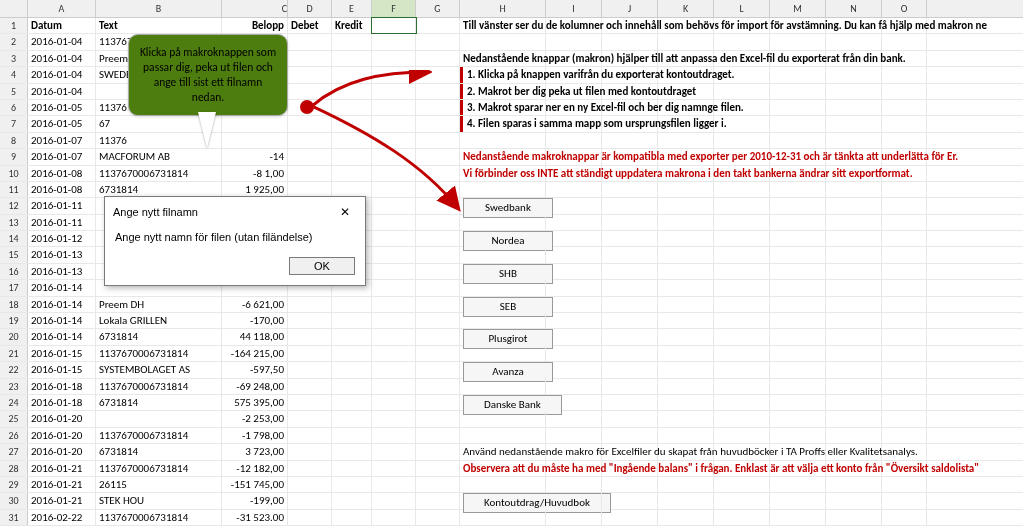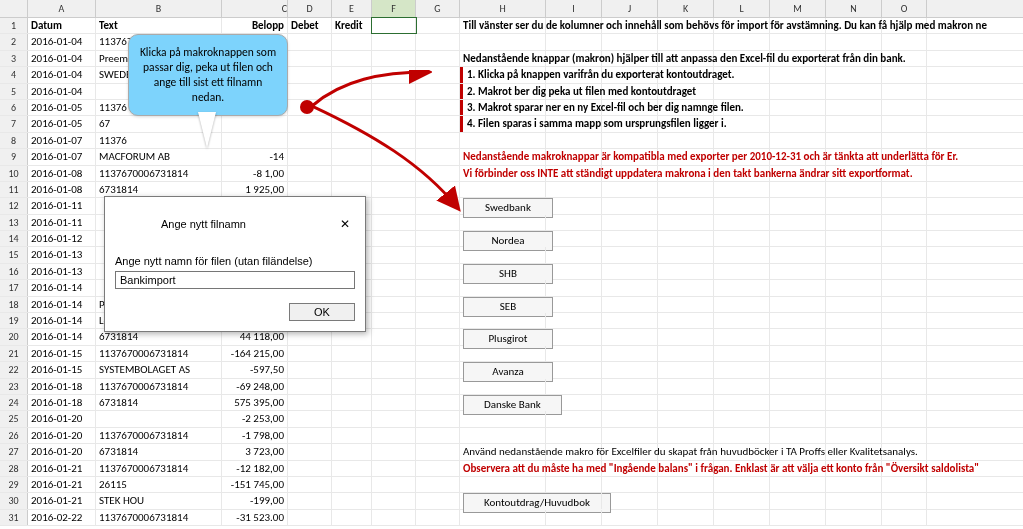--- a/index.html
+++ b/index.html
@@ -90,21 +90,21 @@
   }
   
   .callout {
     position: absolute;
     left: 128px;
     top: 34px;
     width: 160px;
     z-index: 20;
   }
   .callout-bubble {
-    background: #7dd3fc;
+    background: #4d7c0f;
     border: 1px solid #aaa;
     border-radius: 10px;
     padding: 10px 8px;
     text-align: center;
     font-size: 11.5px;
     line-height: 1.3;
     box-shadow: 0 1px 3px rgba(0,0,0,0.15);
   }
   .callout-tail {
     width: 0; height: 0;
@@ -150,25 +150,24 @@
     top: 196px;
     width: 262px;
     background: #fff;
     border: 1px solid #7a7a7a;
     box-shadow: 2px 2px 6px rgba(0,0,0,0.3);
     z-index: 30;
     font-family: "Segoe UI", Tahoma, sans-serif;
     font-size: 11px;
   }
   .dialog-title {
-    padding: 20px 8px;
+    padding: 8px 8px;
     display: flex;
     justify-content: space-between;
     align-items: center;
-    margin-left: 48px;
   }
   .dialog-close {
     width: 24px;
     text-align: center;
     font-size: 12px;
   }
   .dialog-body {
     padding: 4px 10px 10px 10px;
   }
   .dialog-input {
@@ -801,18 +800,17 @@
   <path d="M0,2 C60,30 110,60 145,103" stroke="#c00000" stroke-width="3" fill="none" marker-end="url(#ah2)"></path>
 </svg>
 
 <div class="dialog">
   <div class="dialog-title">
     <span>Ange nytt filnamn</span>
     <span class="dialog-close">✕</span>
   </div>
   <div class="dialog-body">
     <div>Ange nytt namn för filen (utan filändelse)</div>
-    <input class="dialog-input" value="Bankimport" style="">
   </div>
   <div class="dialog-buttons">
     <button class="dialog-ok">OK</button>
   </div>
 </div>
 
 </body></html>

